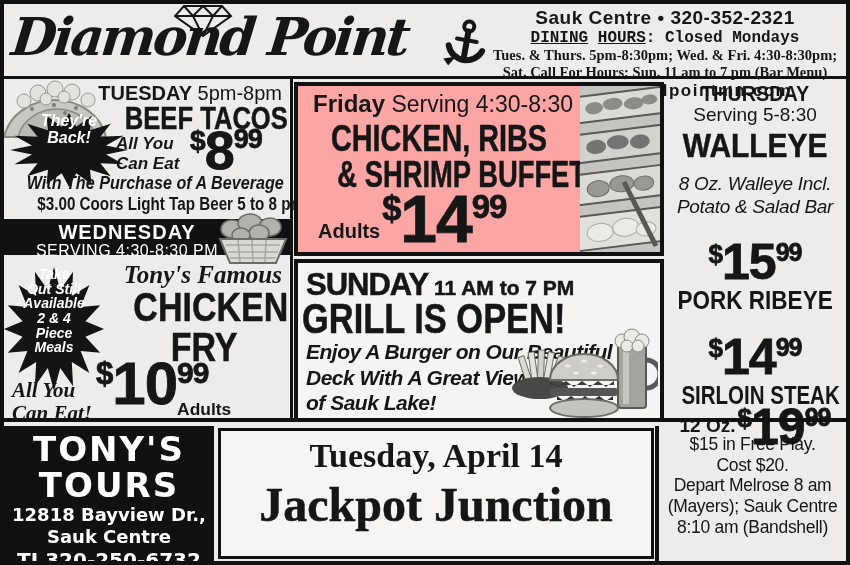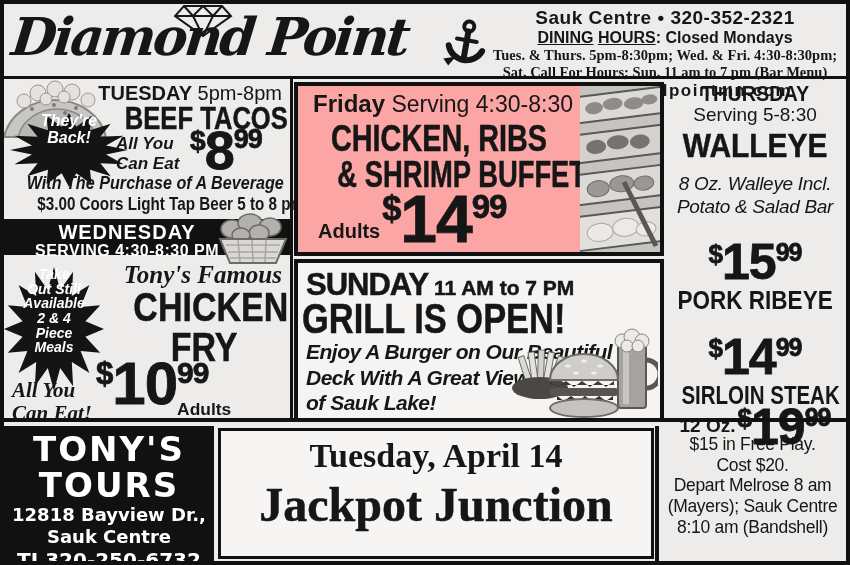--- a/index.html
+++ b/index.html
@@ -12,21 +12,21 @@
   .sqzr{display:inline-block;transform:scaleX(0.8);transform-origin:right center;white-space:nowrap;}
   .sqzl{display:inline-block;transform:scaleX(0.82);transform-origin:left center;white-space:nowrap;}
   .serifital{font-family:"Liberation Serif",serif;font-style:italic;font-weight:bold;}
 
   
   .hdr{left:0;top:0;width:842px;height:72px;border-bottom:3px solid #111;}
   .logo{left:8px;top:2px;font-family:"DejaVu Serif",serif;font-style:italic;font-weight:bold;
         font-size:52px;letter-spacing:-3px;transform:skewX(-6deg);white-space:nowrap;}
   .hdr-right{right:2px;top:2px;width:358px;text-align:center;line-height:1;}
   .hl1{font-size:19px;font-weight:bold;letter-spacing:0.5px;margin-top:2px;}
-  .hl2{font-family:Liberation Sans, sans-serif;font-weight:bold;font-size:16px;margin-top:3px;}
+  .hl2{font-family:Liberation Mono, monospace;font-weight:bold;font-size:16px;margin-top:3px;}
   .hl2 .u{text-decoration:underline;}
   .hl3{font-family:"Liberation Serif",serif;font-weight:bold;font-size:14.5px;margin-top:2px;white-space:nowrap;}
   .hl5{font-size:17px;font-weight:bold;letter-spacing:1.5px;margin-top:3px;}
 
   
   .leftcol{left:0;top:75px;width:286px;height:343px;border-right:3px solid #111;}
   .rightcol{left:660px;top:77px;width:182px;text-align:center;line-height:1;}
 
   
   .price{display:inline-flex;align-items:flex-start;font-weight:bold;line-height:0.78;
@@ -48,21 +48,21 @@
   .tu-day{right:8px;top:3px;font-size:20px;}
   .tu-day b{letter-spacing:0;}
   .tu-title{right:2px;top:21px;font-size:32px;}
   .tu-qual{left:112px;top:55px;font-size:17px;font-weight:bold;font-style:italic;line-height:1.15;}
   .tu-price{left:186px;top:50px;font-size:54px;}
   .tu-n1{left:0;right:0;top:93px;text-align:center;font-size:19px;font-weight:bold;font-style:italic;}
   .tu-n2{left:0;right:0;top:114px;text-align:center;font-size:19px;font-weight:bold;}
   .wedbar{left:0;top:140px;width:286px;height:36px;background:#111;color:#fff;text-align:center;
           line-height:1.05;padding-top:3px;box-sizing:border-box;}
   .wed1{font-size:20px;font-weight:bold;letter-spacing:1px;margin-right:40px;}
-  .wed2{font-size:16px;font-weight:bold;letter-spacing:0.5px;margin-right:40px;}
+  .wed2{font-size:16px;font-weight:normal;letter-spacing:0.5px;margin-right:40px;}
 
   
   .cf-famous{right:8px;top:182px;font-size:25px;}
   .cf-t1{right:2px;top:206px;font-size:40px;}
   .cf-t2{right:52px;top:246px;font-size:40px;}
   .cf-price{left:92px;top:282px;font-size:60px;}
   .cf-qual{left:8px;top:300px;font-size:21px;line-height:1.1;}
 
   
   .fribox{left:290px;top:78px;width:370px;height:174px;border:4px solid #111;background:#fca5a5;box-sizing:border-box;}

